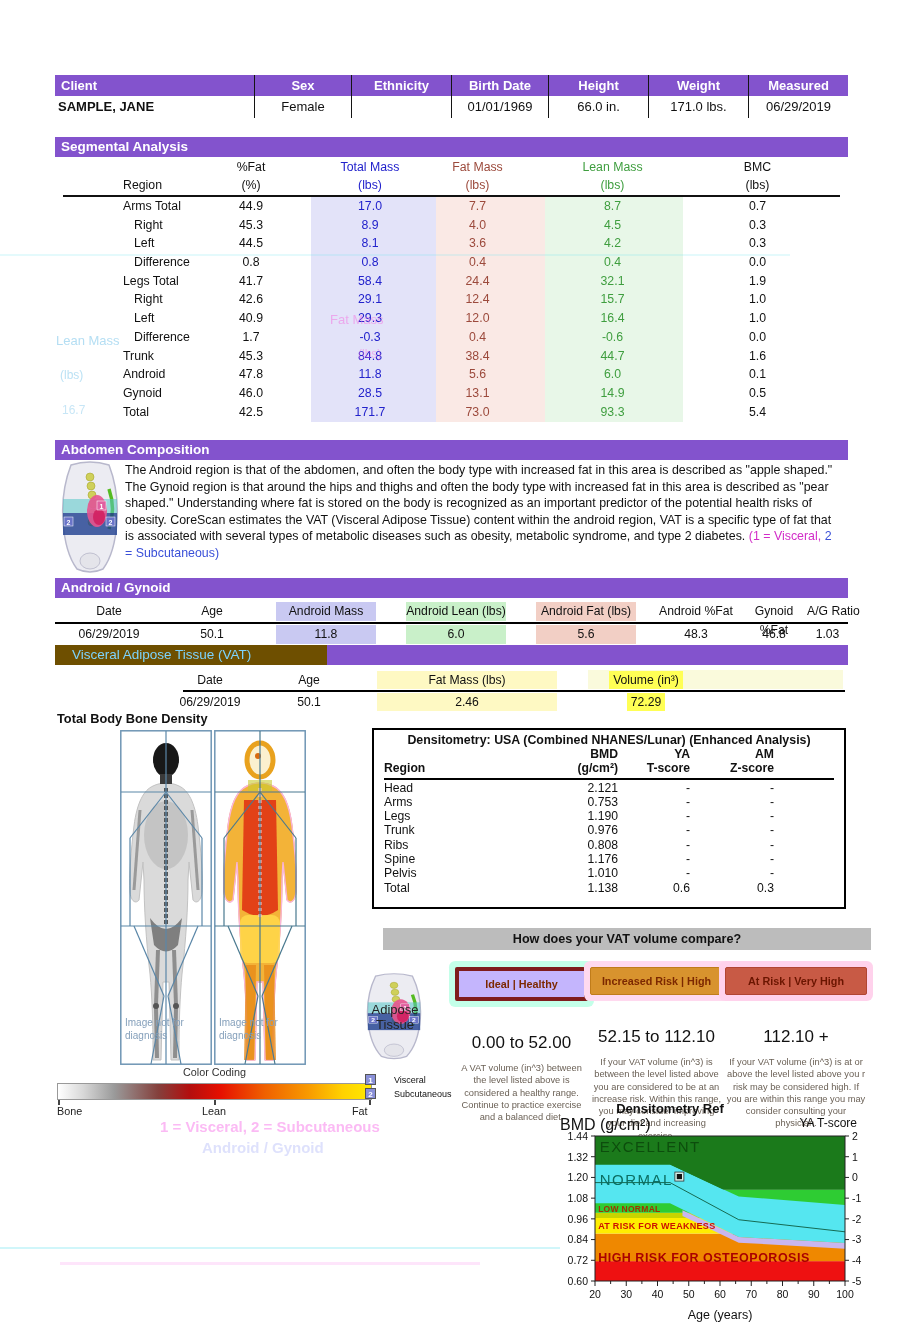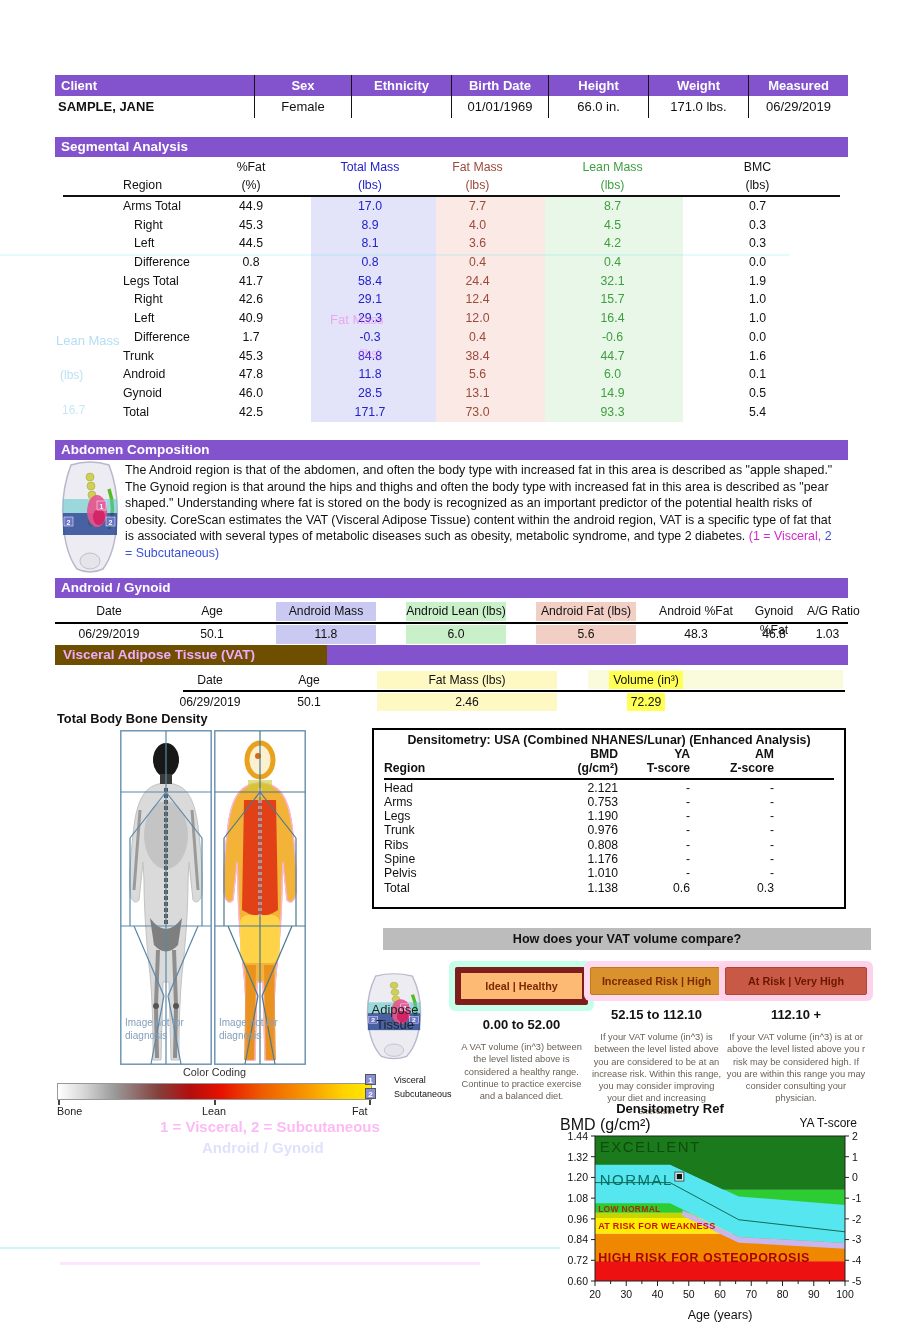--- a/index.html
+++ b/index.html
@@ -5,21 +5,21 @@
   html,body{margin:0;padding:0;background:#fff}
   #page{position:relative;width:900px;height:1334px;background:#fff;overflow:hidden;
         font-family:"Liberation Sans","DejaVu Sans",sans-serif;color:#111}
   .abs{position:absolute}
   .nowrap{white-space:nowrap}
 
   
   .bar{position:absolute;left:55px;width:793px;height:20px;background:#8353cd;color:#fff;
        font-weight:bold;font-size:13.5px;line-height:20px;padding-left:6px;box-sizing:border-box}
   .vat-patch{position:absolute;left:0;top:0;width:272px;height:20px;background:#6e4f00;
-       color:#f0abfc;font-weight:bold;font-size:13.5px;line-height:20px;padding-left:8px;box-sizing:border-box}
+       color:#7dd3fc;font-weight:normal;font-size:13.5px;line-height:20px;padding-left:17px;box-sizing:border-box}
 
   
   #client-table{position:absolute;left:55px;top:75px;width:793px}
   .ct-row{display:flex}
   .ct-c{box-sizing:border-box;text-align:center;border-left:1.5px solid #141414;overflow:hidden}
   .ct-c:first-child{border-left:none;text-align:left;padding-left:6px}
   .ct-h .ct-c{background:#8353cd;color:#fff;font-weight:bold;font-size:13px;height:21px;line-height:21px}
   .ct-d .ct-c{font-size:13px;height:22px;line-height:22px}
   .ct-d .ct-c:first-child{font-weight:bold;padding-left:3px}
   .cw0{width:199px}.cw1{width:97px}.cw2{width:100px}.cw3{width:97px}.cw4{width:100px}.cw5{width:100px}.cw6{width:100px}
@@ -91,21 +91,21 @@
   .d-row{display:flex;height:14.3px;line-height:14.3px}
   .d-row .d-reg2{flex:1}
   .d-row .d-col{text-align:right}
 
   
   #cmp-title{position:absolute;left:383px;top:928px;width:488px;height:22px;background:#bcbcbc;
      text-align:center;font-weight:bold;font-size:12.6px;line-height:22px}
   .cmp-col{position:absolute;top:962px;text-align:center}
   .cmp-btn{height:26px;line-height:26px;font-size:10.8px;font-weight:bold;color:#7c2800;
      border-radius:2px;margin-top:5px}
-  .cmp-range{font-weight:bold;font-size:13px;margin-top:12px}
+  .cmp-range{font-weight:normal;font-size:17px;margin-top:32px}
   .cmp-desc{font-size:9.3px;line-height:12.3px;color:#6b6156;margin-top:9px}
   #cmp-caption{position:absolute;left:358px;top:1002px;width:74px;text-align:center;font-size:13px;color:#222}
   .leg-row{position:absolute;left:365px;font-size:9px;line-height:12px}
   .leg-sq{display:inline-block;width:11px;height:11px;background:#8a90d8;border:1px solid #555;
      color:#fff;font-size:8px;font-weight:bold;text-align:center;line-height:11px;vertical-align:middle;box-sizing:border-box}
   .leg-lab{margin-left:18px;vertical-align:middle}
 
   
   #chart-title{position:absolute;left:575px;top:1101px;width:190px;text-align:center;font-weight:bold;font-size:13px}
   #chart-bmd{position:absolute;left:560px;top:1116px;font-size:16px}
@@ -486,21 +486,21 @@
   </svg>
   <div id="cmp-caption">Adipose Tissue</div>
   <div class="leg-row" style="top:1073px">
     <span class="leg-sq">1</span><span class="leg-lab">Visceral</span>
   </div>
   <div class="leg-row" style="top:1087px">
     <span class="leg-sq">2</span><span class="leg-lab">Subcutaneous</span>
   </div>
 
   <div class="cmp-col" style="left:455px;width:133px">
-    <div class="cmp-btn" style="background:#fdba74;border:6px solid #7f1d1d;box-shadow:0 0 0 6px #c4ffe9">Ideal | Healthy</div>
+    <div class="cmp-btn" style="background:#c4b5fd;border:4px solid #7f1d1d;box-shadow:0 0 0 6px #c4ffe9">Ideal | Healthy</div>
     <div class="cmp-range">0.00 to 52.00</div>
     <div class="cmp-desc">A VAT volume (in^3) between the level listed above is considered a healthy range. Continue to practice exercise and a balanced diet.</div>
   </div>
   <div class="cmp-col" style="left:590px;width:133px">
     <div class="cmp-btn" style="background:#d8932e;border:1px solid #c07c1a;box-shadow:0 0 0 6px #ffd9ef">Increased Risk | High</div>
     <div class="cmp-range">52.15 to 112.10</div>
     <div class="cmp-desc">If your VAT volume (in^3) is between the level listed above you are considered to be at an increase risk. Within this range, you may consider improving your diet and increasing exercise.</div>
   </div>
   <div class="cmp-col" style="left:725px;width:142px">
     <div class="cmp-btn" style="background:#c85a45;border:1px solid #b14533;box-shadow:0 0 0 6px #ffd2ec;color:#6b1500">At Risk | Very High</div>

